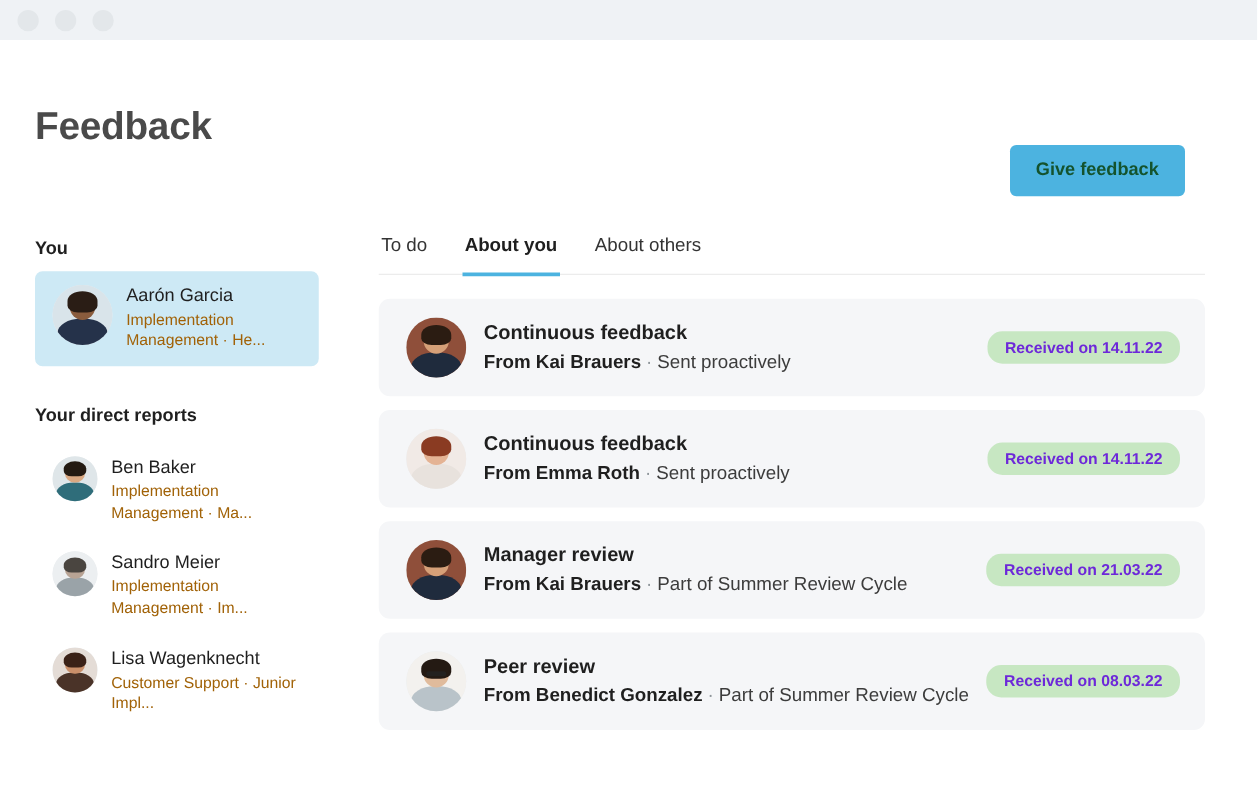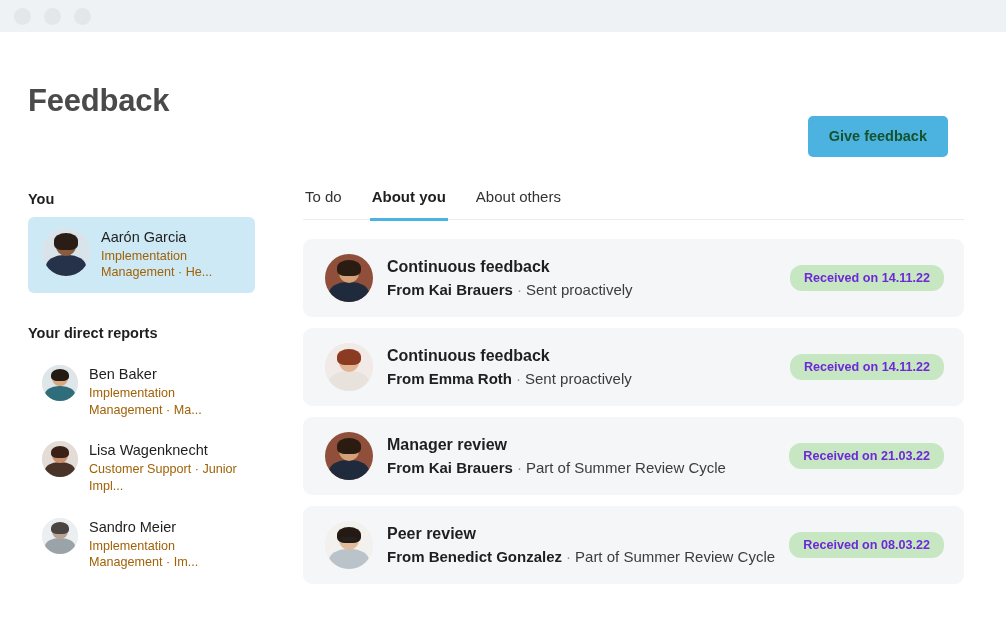--- a/index.html
+++ b/index.html
@@ -281,41 +281,41 @@
             <span class="ph ph-hair" style="background:#231a12"></span>
           </span>
           <span class="person-text">
             <span class="person-name" style="display: block;">Ben Baker</span>
             <span class="person-role" style="display: block;">Implementation Management · Ma...</span>
           </span>
         </div>
 
         <div class="person-item plain">
           <span class="avatar sm">
+            <span class="ph ph-bg" style="background:#eceff1"></span>
+            <span class="ph ph-body" style="background:#9aa3a8"></span>
+            <span class="ph ph-head" style="background:#b8a394"></span>
+            <span class="ph ph-hair" style="background:#4a4540"></span>
+          </span>
+          <span class="person-text">
+            <span class="person-name" style="display: block;">Sandro Meier</span>
+            <span class="person-role" style="display: block;">Implementation Management · Im...</span>
+          </span>
+        </div>
+
+        <div class="person-item plain">
+          <span class="avatar sm">
             <span class="ph ph-bg" style="background:#e4dcd6"></span>
             <span class="ph ph-body" style="background:#4a3328"></span>
             <span class="ph ph-head" style="background:#c98f6a"></span>
             <span class="ph ph-hair" style="background:#3a2117"></span>
           </span>
           <span class="person-text">
             <span class="person-name" style="display: block;">Lisa Wagenknecht</span>
             <span class="person-role" style="display: block;">Customer Support · Junior Impl...</span>
-          </span>
-        </div>
-
-        <div class="person-item plain">
-          <span class="avatar sm">
-            <span class="ph ph-bg" style="background:#eceff1"></span>
-            <span class="ph ph-body" style="background:#9aa3a8"></span>
-            <span class="ph ph-head" style="background:#b8a394"></span>
-            <span class="ph ph-hair" style="background:#4a4540"></span>
-          </span>
-          <span class="person-text">
-            <span class="person-name" style="display: block;">Sandro Meier</span>
-            <span class="person-role" style="display: block;">Implementation Management · Im...</span>
           </span>
         </div>
 
       </div>
 
       <div class="main">
 
         <div class="tabs">
           <div class="tab">To do</div>
           <div class="tab active">About you</div>

